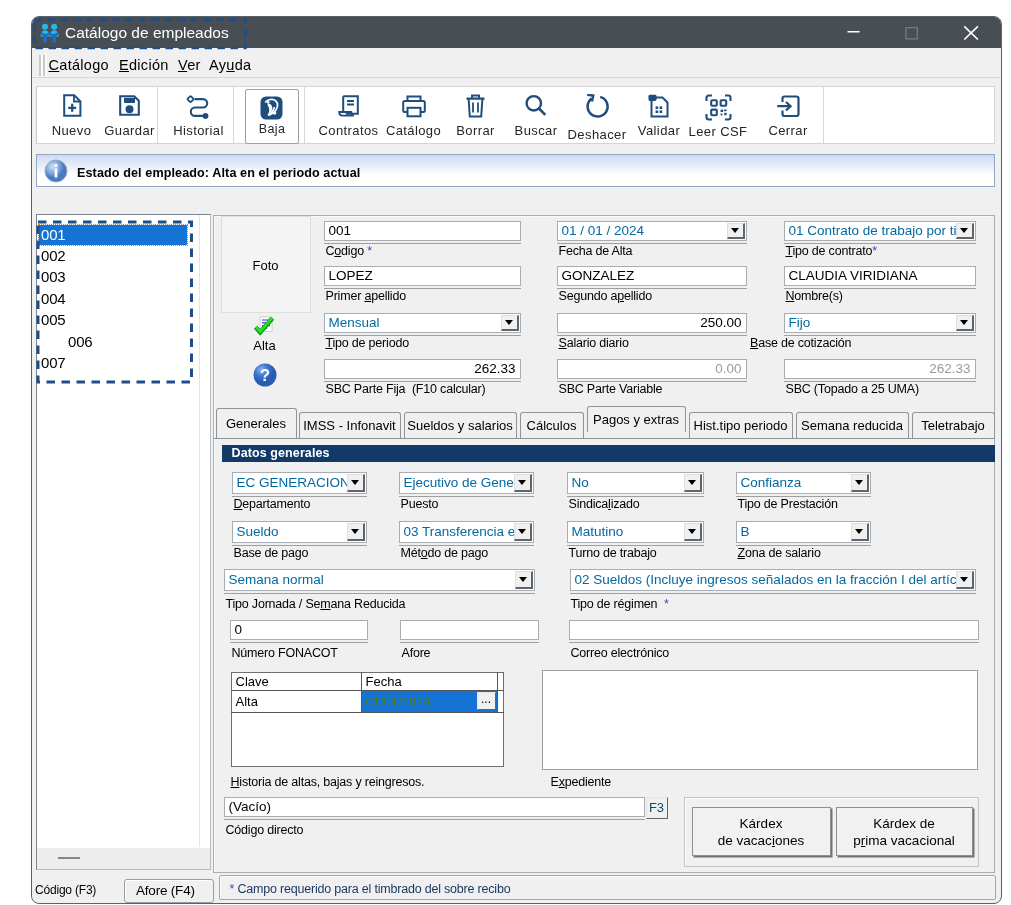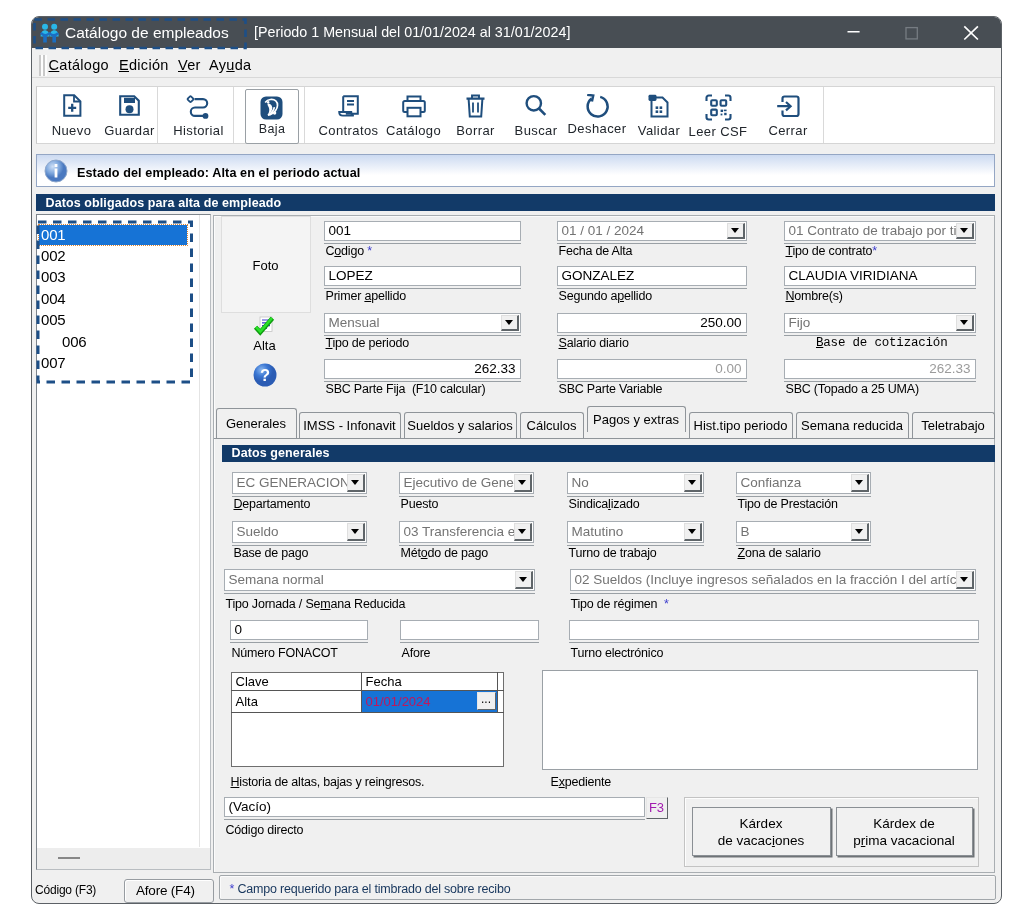--- a/index.html
+++ b/index.html
@@ -9,21 +9,21 @@
        border:1.5px solid #5c6166;border-radius:8px;overflow:hidden;}
   #titlebar{position:absolute;left:0;top:0;right:0;height:31px;background:#484e54;}
   .ttxt{position:absolute;top:0;height:31px;line-height:31px;color:#fff;font-size:14.5px;white-space:nowrap;}
   .lbl{position:absolute;font-size:12.5px;letter-spacing:-0.2px;color:#000;white-space:nowrap;line-height:14px;}
   .inp{position:absolute;background:#fff;border:1px solid #a7adb3;box-sizing:border-box;
        font-size:13.5px;color:#000;line-height:18px;padding:0 4px;white-space:nowrap;overflow:hidden;
        box-shadow:0 2px 0 0 #f0f0f0,0 3px 0 0 #9aa0a5;}
   .inp.right{text-align:right;}
   .inp.dis{color:#9b9b9b;}
   .cmb{position:absolute;background:#fff;border:1px solid #a7adb3;box-sizing:border-box;
-       font-size:13.5px;color:#737373;line-height:18px;padding:0 4px;white-space:nowrap;overflow:hidden;
+       font-size:13.5px;color:#0369a1;line-height:18px;padding:0 4px;white-space:nowrap;overflow:hidden;
        box-shadow:0 2px 0 0 #f0f0f0,0 3px 0 0 #9aa0a5;}
   .cbtn{position:absolute;right:1px;top:1px;bottom:1px;width:18px;background:#f0f0f0;
         border-right:2px solid #5f6569;border-bottom:2px solid #5f6569;
         border-top:1px solid #dfdfdf;border-left:1px solid #dfdfdf;box-sizing:border-box;}
   .cbtn:after{content:"";position:absolute;left:50%;top:50%;margin-left:-4.5px;margin-top:-2.5px;
         width:0;height:0;border:4.5px solid transparent;border-top:5.5px solid #000;border-bottom:none;}
   .bar{position:absolute;background:#123a68;color:#fff;font-weight:bold;font-size:12.5px;letter-spacing:0.1px;}
   .bar span{position:absolute;top:50%;transform:translateY(-50%);white-space:nowrap;}
   .tbtn{position:absolute;text-align:center;color:#21262c;font-size:13px;letter-spacing:0.4px;}
   .tsep{position:absolute;top:78px;height:56px;width:1px;background:#d9d9d9;}
@@ -48,21 +48,20 @@
   <svg class="abs" style="left:6px;top:5px" width="23" height="22" viewBox="0 0 23 22">
     <circle cx="7" cy="4.8" r="3" fill="#29b7e8"></circle>
     <circle cx="16.2" cy="4.8" r="3" fill="#29b7e8"></circle>
     <path d="M2.6,14.5 c0,-4.2 2.1,-6.2 4.4,-6.2 c2.3,0 4.4,2 4.4,6.2 z" fill="#29b7e8"></path>
     <path d="M11.8,14.5 c0,-4.2 2.1,-6.2 4.4,-6.2 c2.3,0 4.4,2 4.4,6.2 z" fill="#29b7e8"></path>
     <rect x="5.2" y="13" width="3.6" height="7.5" fill="#1b6ec2"></rect>
     <rect x="14.4" y="13" width="3.6" height="7.5" fill="#1b6ec2"></rect>
     <path d="M2.8,10.8 q4.2,4.4 8.7,0.6 q4.5,4 8.7,-0.2" stroke="#1b6ec2" stroke-width="2.4" fill="none"></path>
   </svg>
   <div class="ttxt" style="left:33px;font-size:15.5px;">Catálogo de empleados</div>
-  <div class="ttxt" style="left:222px;font-size:14.3px;">[Periodo 1 Mensual del 01/01/2024 al 31/01/2024]</div>
 
   <div class="abs" style="left:0;top:31px;right:0;height:29px;background:#f0f0f0;border-bottom:1px solid #d8d8d8;"></div>
   <div class="abs" style="left:7px;top:38px;width:2px;height:21px;background:#c9c9c9;box-shadow:2px 0 0 #fdfdfd, 4px 0 0 #c9c9c9, 6px 0 0 #fdfdfd;"></div>
   <div class="lbl" style="left:16.5px;top:40.5px;font-size:14.5px;letter-spacing:0.3px;"><span class="u">C</span>atálogo</div>
   <div class="lbl" style="left:87px;top:40.5px;font-size:14.5px;letter-spacing:0.3px;"><span class="u">E</span>dición</div>
   <div class="lbl" style="left:146px;top:40.5px;font-size:14.5px;letter-spacing:0.3px;"><span class="u">V</span>er</div>
   <div class="lbl" style="left:177px;top:40.5px;font-size:14.5px;letter-spacing:0.3px;">Ay<span class="u">u</span>da</div>
 
   <div class="abs" id="toolbar" style="left:3.5px;top:69px;width:959px;height:58px;background:#fff;border:1px solid #d5d5d5;border-left-color:#c9c9c9;box-sizing:border-box;"></div>
   <div class="tsep" style="left:124.5px;top:70px;height:56px;"></div>
@@ -128,21 +127,21 @@
    <svg class="abs" style="left:492px;top:77px" width="24" height="24" viewBox="0 0 24 24">
      <circle cx="9.8" cy="9.3" r="7.2" fill="none" stroke="#1f4e7d" stroke-width="2.4"></circle>
      <path d="M15,14.5 L21.3,20.8" stroke="#1f4e7d" stroke-width="2.6"></path>
    </svg>
    <div class="tbtn" style="left:477px;top:106px;width:54px;">Buscar</div>
 
    <svg class="abs" style="left:551px;top:76.5px" width="28" height="25" viewBox="0 0 28 25">
      <path d="M8.6,4.6 a10,10 0 1 0 8.6,-1.7" fill="none" stroke="#1f4e7d" stroke-width="2.5"></path>
      <path d="M4.2,0.8 L10.2,1.6 L8.9,7.4" fill="none" stroke="#1f4e7d" stroke-width="2.5"></path>
    </svg>
-   <div class="tbtn" style="left:530px;top:104px;width:70px;">Deshacer</div>
+   <div class="tbtn" style="left:530px;top:110px;width:70px;">Deshacer</div>
 
    <svg class="abs" style="left:615px;top:76.5px" width="24" height="26" viewBox="0 0 24 26">
      <path d="M4.5,3.5 h11 l5,5 v14 h-16 z" fill="none" stroke="#1f4e7d" stroke-width="2"></path>
      <rect x="1.5" y="0.8" width="8" height="6.2" rx="1.4" fill="#1f4e7d"></rect>
      <g fill="#1f4e7d">
        <rect x="8.6" y="12.4" width="2.6" height="2.6"></rect>
             <rect x="12.6" y="12.4" width="2.6" height="2.6"></rect>
        <rect x="8.6" y="16.4" width="2.6" height="2.6"></rect>
             <rect x="12.6" y="16.4" width="2.6" height="2.6"></rect>
      </g>
@@ -184,36 +183,33 @@
             <stop offset="60%" stop-color="#7fa8dd"></stop>
             <stop offset="100%" stop-color="#4a79c0"></stop>
           </radialGradient>
         </defs>
     <circle cx="12" cy="12" r="11" fill="url(#ig)" stroke="#8fa8cc" stroke-width="1"></circle>
     <rect x="10.6" y="9.5" width="2.8" height="9" fill="#fff"></rect>
     <rect x="10.6" y="5" width="2.8" height="3" fill="#fff"></rect>
   </svg>
   <div class="lbl" style="left:45px;top:149px;font-size:12.6px;font-weight:bold;letter-spacing:0.1px;">Estado del empleado: Alta en el periodo actual</div>
 
-  <div class="bar" style="left:3.5px;top:177px;width:959px;height:17px;">
-        <span style="left:10px;">Datos obligados para alta de empleado</span>
-      </div>
 
   <div class="abs" style="left:3.5px;top:196.5px;width:175px;height:656px;box-sizing:border-box;background:#fff;border:1px solid;border-color:#7e858c #b9bdc1 #b9bdc1 #7e858c;"></div>
   <div class="abs" style="left:5px;top:831px;width:173px;height:21px;background:#ededed;"></div>
   <div class="abs" style="left:25.5px;top:839.5px;width:22px;height:2px;background:#878787;"></div>
   <div class="abs" style="left:166.5px;top:198px;width:1px;height:632px;background:#e4e4e4;"></div>
   <div id="list">
    <div class="abs" style="left:6.5px;top:208px;width:148px;height:19.5px;background:#1673d6;outline:1px dotted #de8634;"></div>
    <div class="lbl" style="left:9px;top:210.5px;font-size:15px;color:#fff;">001</div>
    <div class="lbl" style="left:9px;top:232px;font-size:15px;">002</div>
    <div class="lbl" style="left:9px;top:253.4px;font-size:15px;">003</div>
    <div class="lbl" style="left:9px;top:274.8px;font-size:15px;">004</div>
    <div class="lbl" style="left:9px;top:296.2px;font-size:15px;">005</div>
-   <div class="lbl" style="left:7px;top:317.6px;font-size:15px;padding-left:23px;">006</div>
+   <div class="lbl" style="left:13px;top:317.6px;font-size:15px;padding-left:23px;">006</div>
    <div class="lbl" style="left:9px;top:339px;font-size:15px;">007</div>
   </div>
 
   <div class="lbl" style="left:3px;top:866px;font-size:12px;">Código (F3)</div>
   <div class="abs" style="left:92px;top:862px;width:90px;height:24px;box-sizing:border-box;background:#f0f0f0;border:1px solid #979ca1;border-radius:3px;box-shadow:inset 1px 1px 0 #fff;"></div>
   <div class="lbl" style="left:104px;top:867px;font-size:13.5px;">Afore (F4)</div>
 
   <div class="abs" style="left:181px;top:198px;width:782px;height:658px;box-sizing:border-box;border:1px solid #a9aeb2;background:#f0f0f0;box-shadow:inset 1px 1px 0 #fbfbfb;"></div>
 
   <div class="abs" style="left:187px;top:858px;width:777px;height:25px;box-sizing:border-box;background:#f0f0f0;border:1px solid #a2a7ab;border-radius:2px;box-shadow:inset 1px 1px 0 #fbfbfb;"></div>
@@ -258,21 +254,21 @@
    <div class="inp" style="left:751.5px;top:248.5px;width:192px;height:20px;">CLAUDIA VIRIDIANA</div>
    <div class="lbl" style="left:293.5px;top:272px;">Primer <span class="u">a</span>pellido</div>
    <div class="lbl" style="left:526.5px;top:272px;">Segundo a<span class="u">p</span>ellido</div>
    <div class="lbl" style="left:753.5px;top:272px;text-align:center;"><span class="u">N</span>ombre(s)</div>
 
    <div class="cmb" style="left:291.5px;top:296px;width:197px;height:20px;">Mensual<div class="cbtn"></div></div>
    <div class="inp right" style="left:524.5px;top:296px;width:190px;height:20px;">250.00</div>
    <div class="cmb" style="left:751.5px;top:296px;width:192px;height:20px;">Fijo<div class="cbtn"></div></div>
    <div class="lbl" style="left:293.5px;top:318.5px;"><span class="u">T</span>ipo de periodo</div>
    <div class="lbl" style="left:526.5px;top:318.5px;"><span class="u">S</span>alario diario</div>
-   <div class="lbl" style="left:784px;top:318.5px;font-family:Liberation Mono, monospace;"><span class="u">B</span>ase de cotización</div>
+   <div class="lbl" style="left:718px;top:318.5px;"><span class="u">B</span>ase de cotización</div>
 
    <div class="inp right" style="left:291.5px;top:341.5px;width:197px;height:20px;">262.33</div>
    <div class="inp right dis" style="left:524.5px;top:341.5px;width:190px;height:20px;">0.00</div>
    <div class="inp right dis" style="left:751.5px;top:341.5px;width:192px;height:20px;">262.33</div>
    <div class="lbl" style="left:293.5px;top:364.5px;">SBC Parte Fija&nbsp; (F10 calcular)</div>
    <div class="lbl" style="left:526.5px;top:364.5px;">SBC Parte Variable</div>
    <div class="lbl" style="left:753.5px;top:364.5px;">SBC (Topado a 25 UMA)</div>
 
    <div class="abs" style="left:181.5px;top:420.5px;width:781px;height:1px;background:#8f9499;"></div>
    <div class="tab" style="left:266.5px;top:394.5px;width:102px;height:26px;line-height:26px;">IMSS - Infonavit</div>
@@ -309,40 +305,40 @@
    <div class="cmb" style="left:191.5px;top:551.5px;width:311px;height:22px;line-height:20px;">Semana normal<div class="cbtn"></div></div>
    <div class="cmb" style="left:537.5px;top:551.5px;width:406px;height:22px;line-height:20px;">02 Sueldos (Incluye ingresos señalados en la fracción I del artícu<div class="cbtn"></div></div>
    <div class="lbl" style="left:193.5px;top:580px;">Tipo Jornada / Se<span class="u">m</span>ana Reducida</div>
    <div class="lbl" style="left:538.5px;top:580px;">Tipo de régimen&nbsp; <span class="ast">*</span></div>
 
    <div class="inp" style="left:197.5px;top:602.5px;width:138px;height:20px;">0</div>
    <div class="inp" style="left:367.5px;top:602.5px;width:139px;height:20px;"></div>
    <div class="inp" style="left:536.5px;top:602.5px;width:410px;height:20px;"></div>
    <div class="lbl" style="left:199.5px;top:629px;">Número FONACOT</div>
    <div class="lbl" style="left:369.5px;top:629px;">Afore</div>
-   <div class="lbl" style="left:538.5px;top:629px;">Turno electrónico</div>
+   <div class="lbl" style="left:538.5px;top:629px;">Correo electrónico</div>
 
    <div class="abs" style="left:198.5px;top:654.5px;width:273px;height:95px;box-sizing:border-box;background:#fff;border:1px solid #6e6e6e;"></div>
    <div class="abs" style="left:198.5px;top:672.5px;width:273px;height:1px;background:#555;"></div>
    <div class="abs" style="left:198.5px;top:694.5px;width:273px;height:1px;background:#555;"></div>
    <div class="abs" style="left:328.5px;top:654.5px;width:1px;height:41px;background:#555;"></div>
    <div class="abs" style="left:464.5px;top:654.5px;width:1px;height:41px;background:#555;"></div>
    <div class="lbl" style="left:203.5px;top:657.5px;font-size:13px;letter-spacing:0;">Clave</div>
    <div class="lbl" style="left:333.5px;top:657.5px;font-size:13px;letter-spacing:0;">Fecha</div>
    <div class="lbl" style="left:203.5px;top:677.5px;font-size:13px;letter-spacing:0;">Alta</div>
    <div class="abs" style="left:329.5px;top:673.5px;width:135px;height:21px;background:#1673d6;"></div>
-   <div class="lbl" style="left:333.5px;top:677.5px;color:#be185d;font-size:13px;letter-spacing:0;">01/01/2024</div>
+   <div class="lbl" style="left:333.5px;top:677.5px;color:#4d7c0f;font-size:13px;letter-spacing:0;">01/01/2024</div>
    <div class="abs" style="left:444.5px;top:675px;width:19px;height:18px;box-sizing:border-box;background:#f0f0f0;border:1px solid;border-color:#e6e6e6 #5f6569 #5f6569 #e6e6e6;font-size:12px;text-align:center;line-height:12px;color:#000;">...</div>
    <div class="lbl" style="left:198.5px;top:757.5px;"><span class="u">H</span>istoria de altas, bajas y reingresos.</div>
 
    <div class="abs" style="left:509.5px;top:652.5px;width:436px;height:100px;box-sizing:border-box;background:#fff;border:1px solid #9aa0a5;"></div>
    <div class="lbl" style="left:518.5px;top:757.5px;">E<span class="u">x</span>pediente</div>
 
    <div class="inp" style="left:191.5px;top:779.5px;width:421px;height:20px;">(Vacío)</div>
-   <div class="abs" style="left:613.5px;top:779.5px;width:22px;height:22px;box-sizing:border-box;background:#f0f0f0;border:1px solid;border-color:#e6e6e6 #5f6569 #5f6569 #e6e6e6;font-size:13px;text-align:center;line-height:20px;color:#a21caf;">F3</div>
+   <div class="abs" style="left:613.5px;top:779.5px;width:22px;height:22px;box-sizing:border-box;background:#f0f0f0;border:1px solid;border-color:#e6e6e6 #5f6569 #5f6569 #e6e6e6;font-size:13px;text-align:center;line-height:20px;color:#0c4a6e;">F3</div>
    <div class="lbl" style="left:193.5px;top:806px;">Código directo</div>
 
    <div class="abs" style="left:651.5px;top:779.5px;width:295px;height:70px;box-sizing:border-box;border:1px solid #c3c3c3;box-shadow:inset 1px 1px 0 #fdfdfd;"></div>
    <div class="abs" style="left:659.5px;top:789.5px;width:139px;height:49px;box-sizing:border-box;background:#f1f1f1;border:1px solid #8a8f94;box-shadow:1.5px 1.5px 0 #6e7377;font-size:13.5px;text-align:center;color:#000;line-height:17px;padding-top:7px;">Kárdex<br>de vacac<span class="u">i</span>ones</div>
    <div class="abs" style="left:803.5px;top:789.5px;width:137px;height:49px;box-sizing:border-box;background:#f1f1f1;border:1px solid #8a8f94;box-shadow:1.5px 1.5px 0 #6e7377;font-size:13.5px;text-align:center;color:#000;line-height:17px;padding-top:7px;">Kárdex de<br>p<span class="u">r</span>ima vacacional</div>
   </div>
  </div>
 
  <svg class="abs" style="left:0;top:0;pointer-events:none" width="1011" height="905" viewBox="0 0 1011 905">
    <rect x="34.5" y="9.5" width="211" height="28.5" fill="none" stroke="#1d4f87" stroke-width="2.6" stroke-dasharray="7.5,5.5"></rect>

